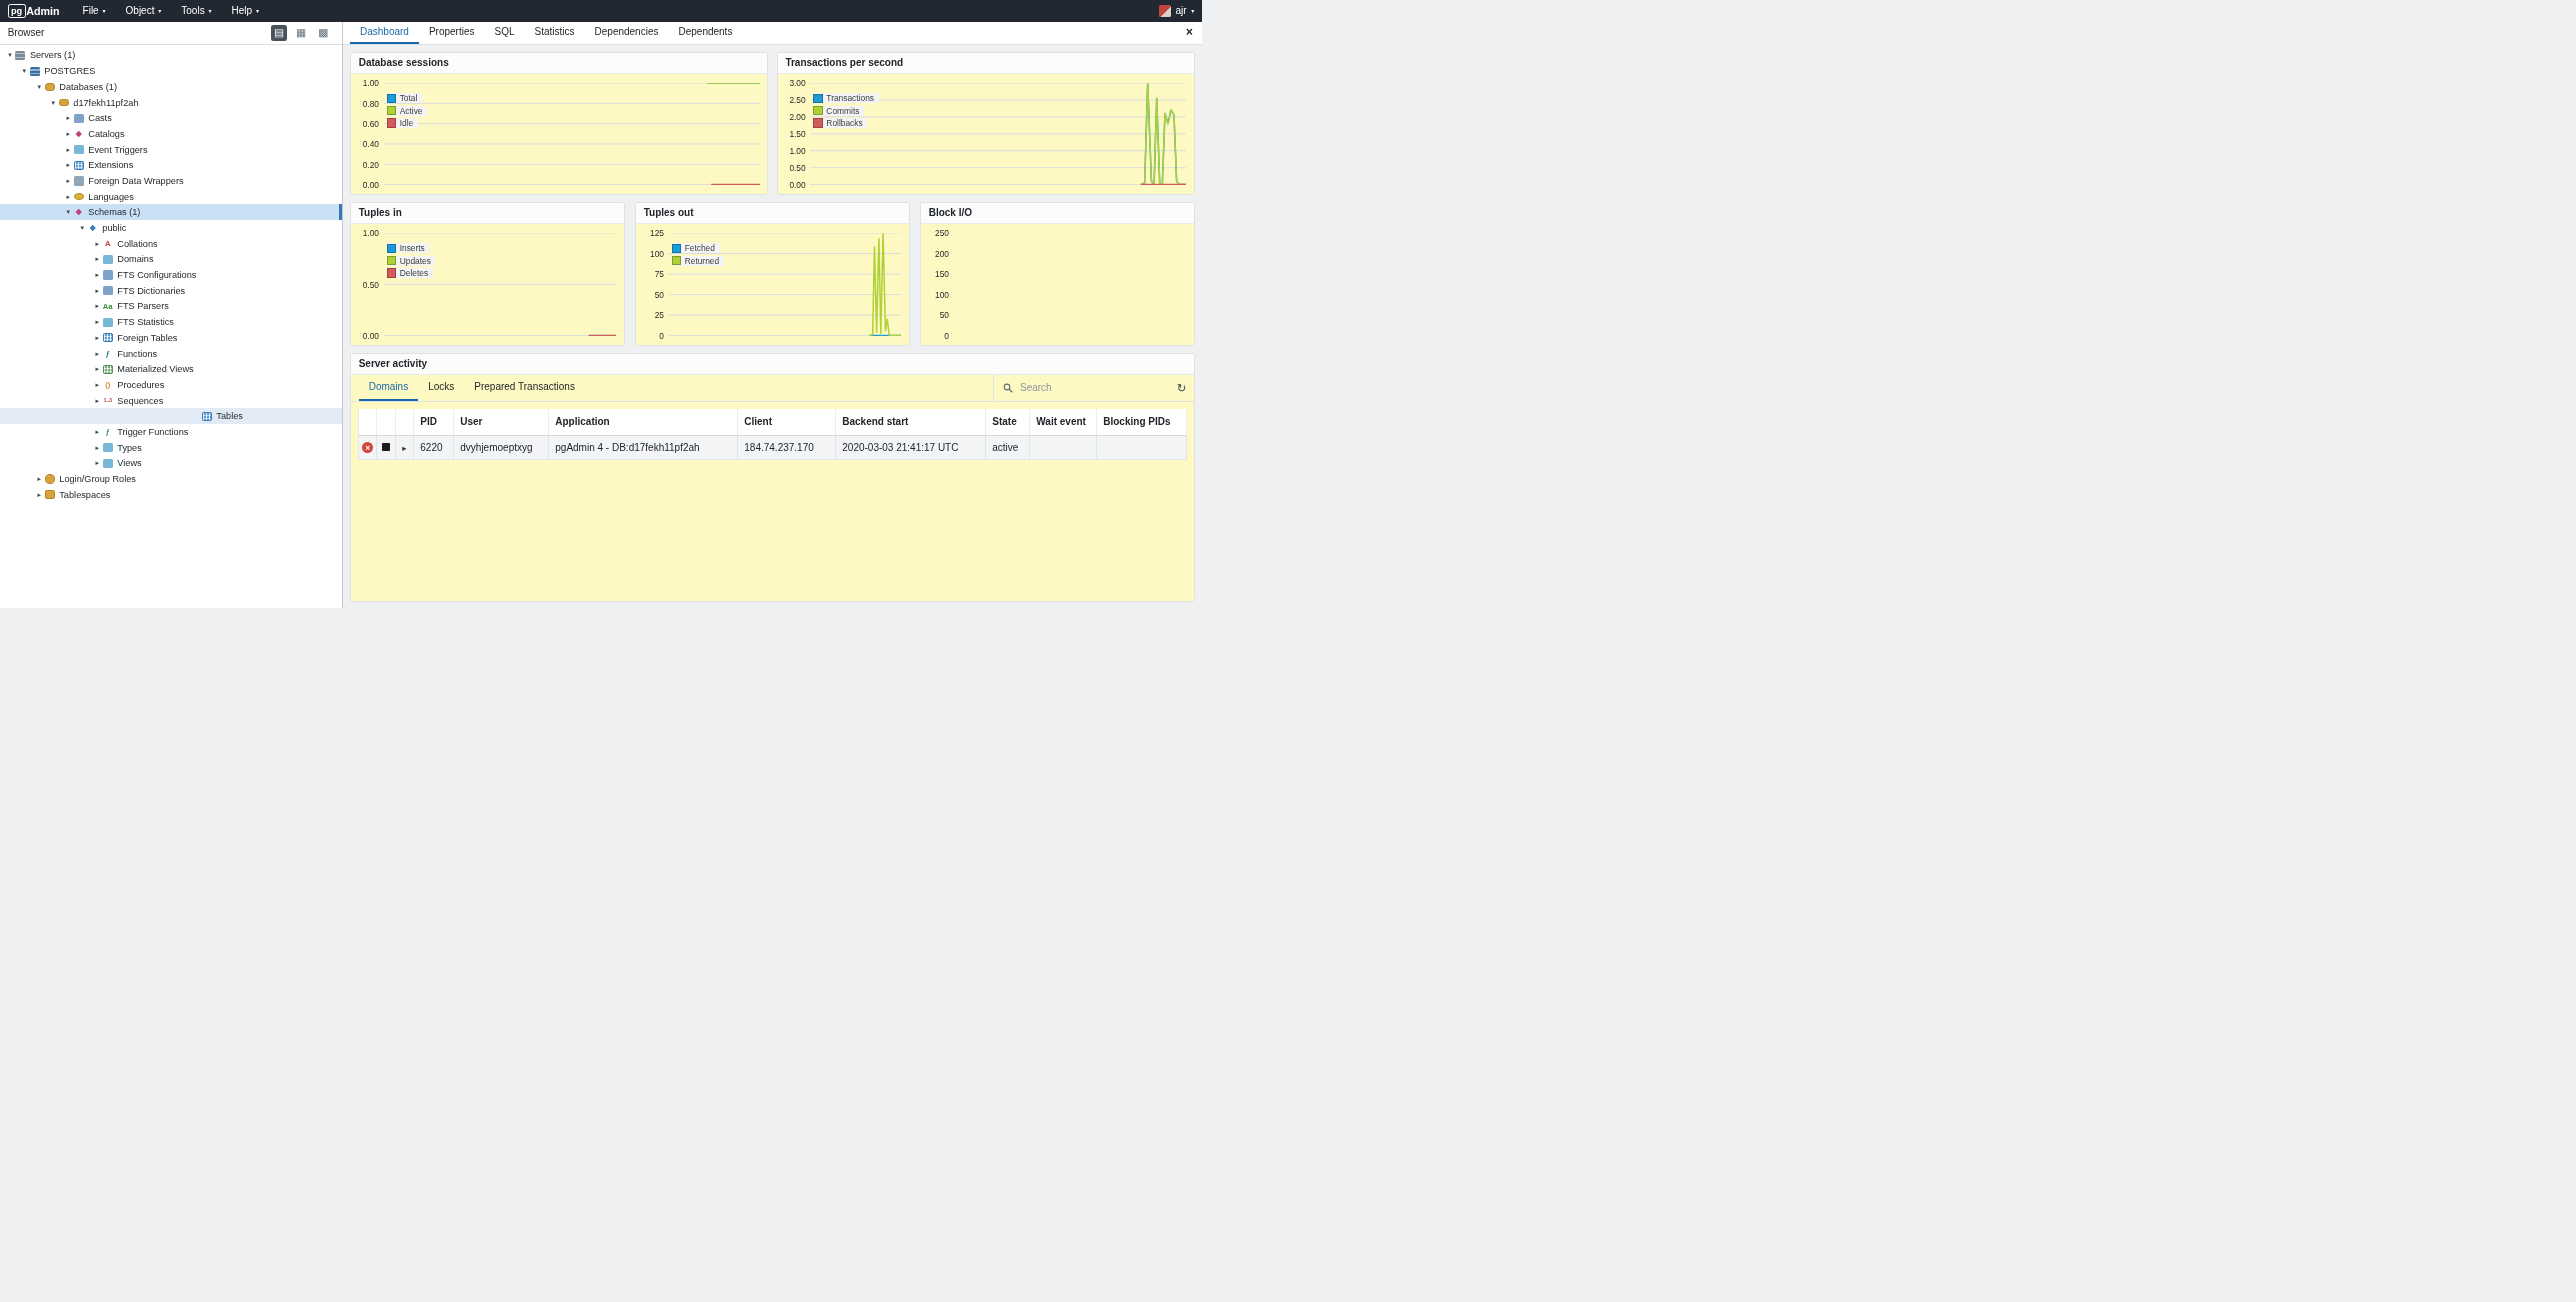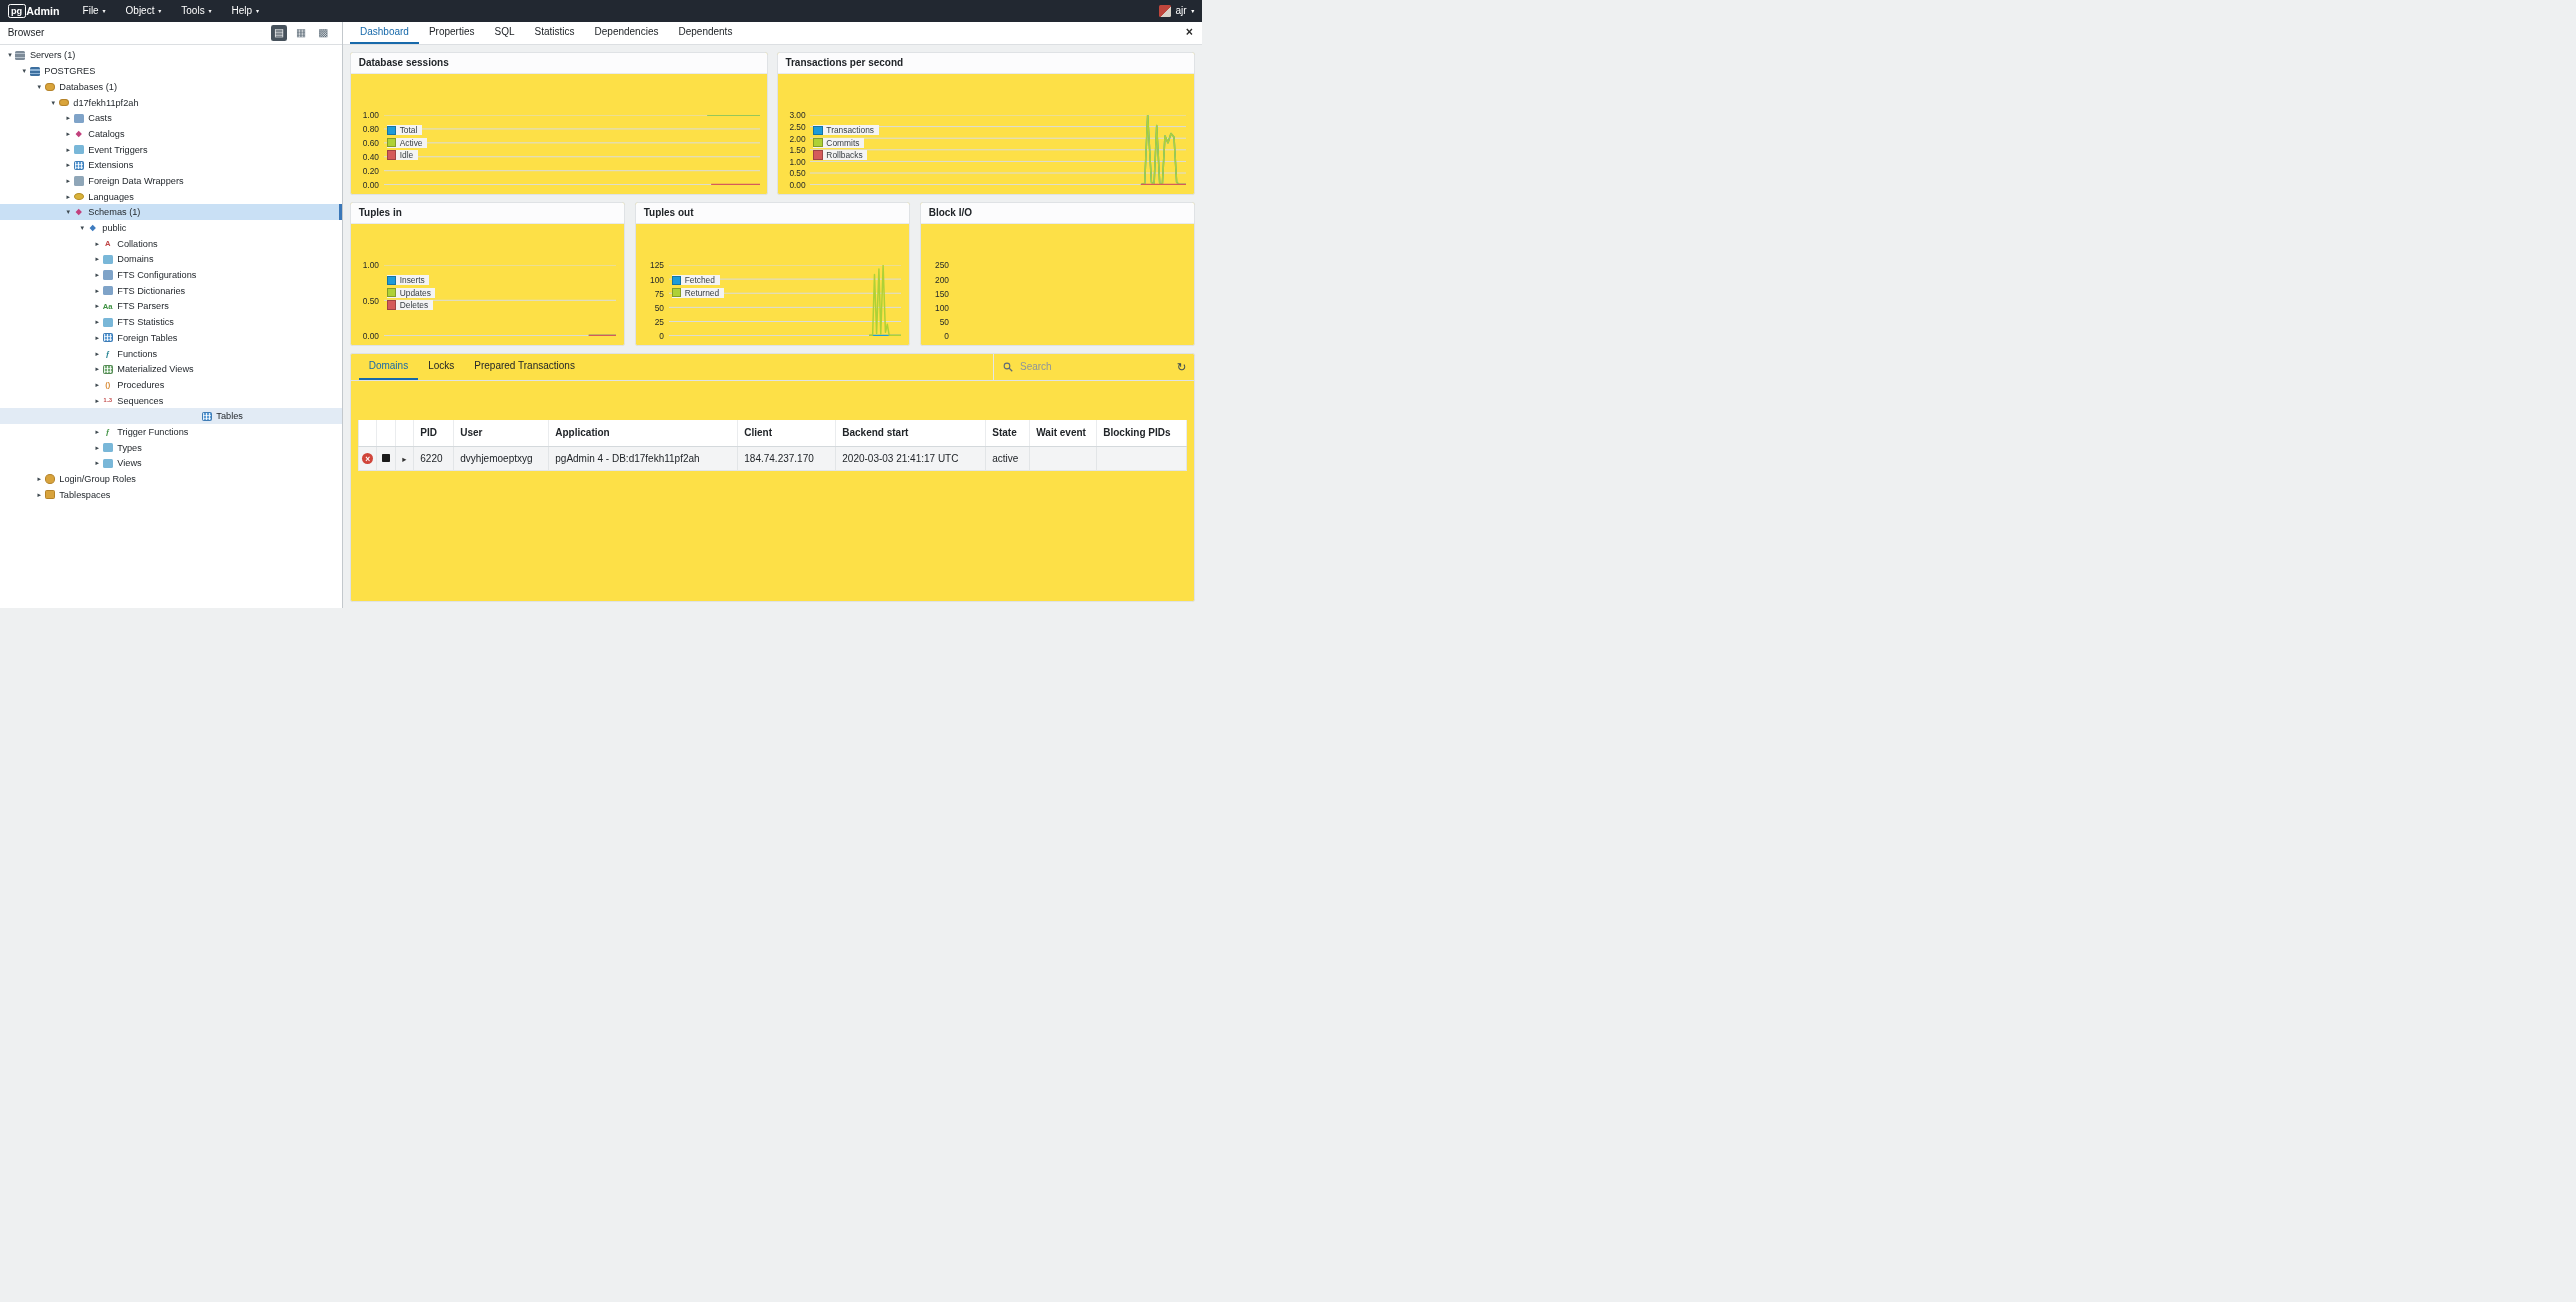--- a/index.html
+++ b/index.html
@@ -77,22 +77,22 @@
          border-bottom:2.3px solid transparent; cursor:pointer; }
   .tab.active { color:var(--accent,#1769aa); border-bottom-color:var(--accent,#1769aa); }
   .tab-close { margin-left:auto; margin-right:9.2px; align-self:center; font-size:12.3px; font-weight:700;
                color:#2b2b2b; cursor:pointer; line-height:1; }
   .tab-close::before { content:"×"; }
 
   .content { flex:1; padding:7px; display:flex; flex-direction:column; gap:7px; overflow:hidden; }
   .row1 { display:grid; grid-template-columns:1fr 1fr; gap:8.4px; height:143px; flex:none; }
   .row2 { display:grid; grid-template-columns:1fr 1fr 1fr; gap:10px; height:144px; flex:none; }
 
-  .panel { background:#fde047; border:0.8px solid #dfe2e5; border-radius:2.3px; display:flex;
-           flex-direction:column; overflow:hidden;gap:32px; }
+  .panel { background:#fef9c3; border:0.8px solid #dfe2e5; border-radius:2.3px; display:flex;
+           flex-direction:column; overflow:hidden; }
   .panel-h { height:21px; flex:none; padding:0 7.7px; display:flex; align-items:center;
              font-size:10px; font-weight:700; border-bottom:0.8px solid #e9ebed; background:#fcfcfd; }
 
   .chart-body { flex:1; min-height:0; display:flex; padding:1.5px 7.7px 1.5px 4.6px; }
   .cwrap { flex:1; display:flex; margin:8.4px 0 7px 0; }
   .yaxis { width:28px; flex:none; position:relative; font-size:8.4px; color:#1f2428; }
   .ytick { position:absolute; right:4.6px; transform:translateY(-50%); white-space:nowrap; }
   .plot { flex:1; position:relative; }
   .plot svg { position:absolute; inset:0; width:100%; height:100%; }
   .legend { position:absolute; left:3.1px; top:10px; display:flex; flex-direction:column; gap:2.3px; }
@@ -539,20 +539,23 @@
                   <span class="ytick" style="top: 60%;">100</span>
                   <span class="ytick" style="top: 80%;">50</span>
                   <span class="ytick" style="top: 100%;">0</span>
                 </div>
           </div>
             </div>
         </div>
       </div>
 
       <div class="panel activity">
+        <div class="panel-h">
+            <span class="panel-title">Server activity</span>
+          </div>
         <div class="act-bar">
           <div class="stabs">
               <div class="stab active">Domains</div>
               <div class="stab">Locks</div>
               <div class="stab">Prepared Transactions</div>
             </div>
           <div class="act-right">
             <div class="searchbox">
               <svg width="10" height="10" viewBox="0 0 13 13">
                 <circle cx="5.2" cy="5.2" r="3.7" fill="none" stroke="#5f6b76" stroke-width="1.4"></circle>

